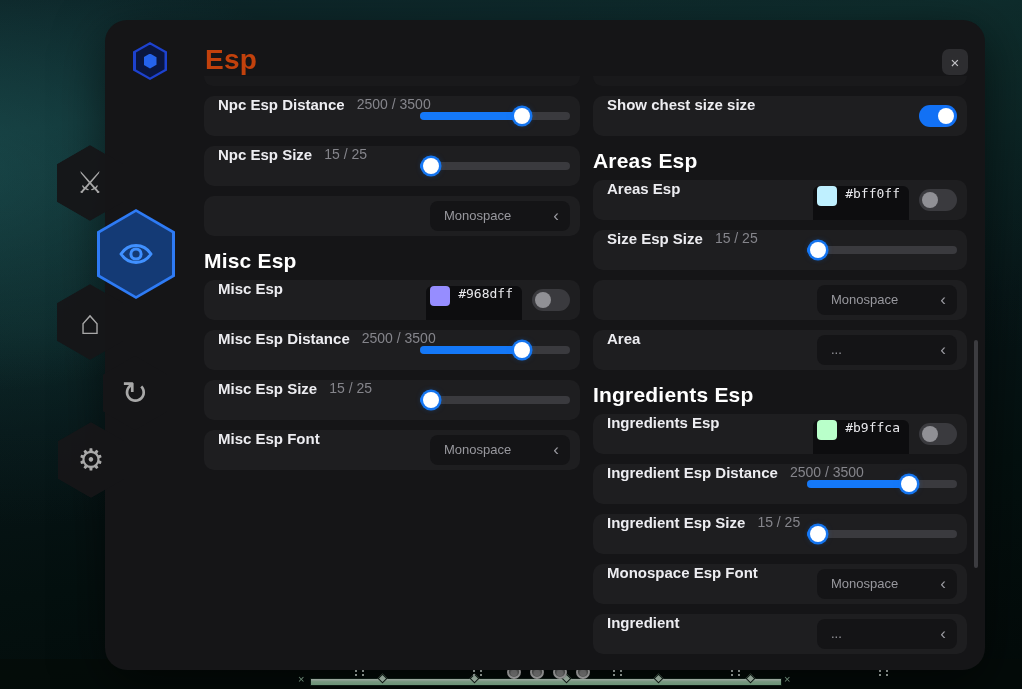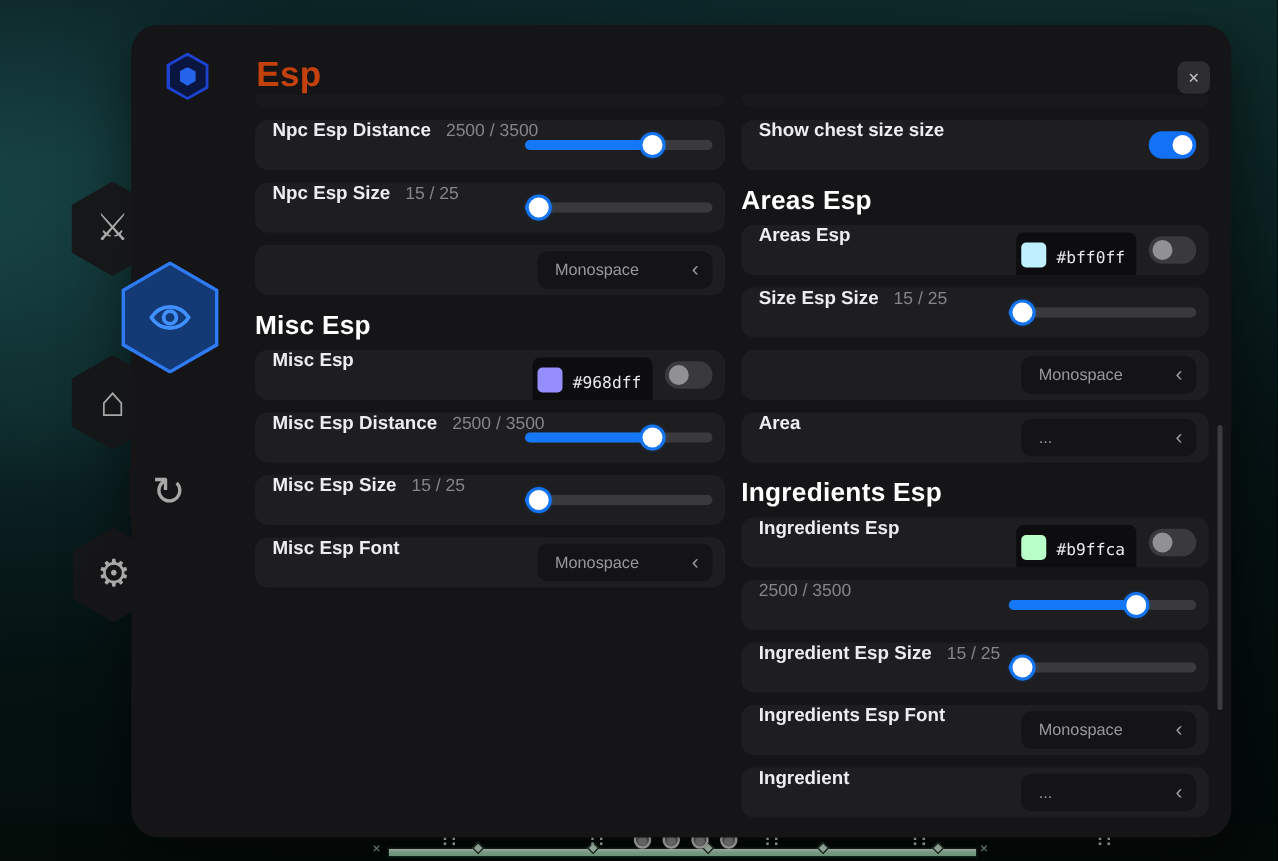--- a/index.html
+++ b/index.html
@@ -71,21 +71,21 @@
   .select-chevron{position:absolute;right:11px;top:0;height:30px;line-height:29px;color:#9a9aa0;font-size:17px;}
 
   
   .toggle{position:absolute;right:10px;top:9px;width:38px;height:22px;border-radius:11px;background:#3a3a3e;z-index:2;cursor:pointer;}
   .toggle.on{background:#1271f5;}
   .knob{position:absolute;top:3px;width:16px;height:16px;border-radius:50%;background:#909095;left:3px;}
   .toggle.on .knob{left:19px;background:#fff;}
 
   
   .chip{position:absolute;right:58px;top:6px;height:28px;border-radius:6px;background:#0d0d0f;
-    display:flex;align-items:flex-end;gap:8px;padding:0 9px 16px 4px;z-index:2;cursor:pointer;}
+    display:flex;align-items:flex-start;gap:8px;padding:0 9px 16px 4px;z-index:2;cursor:pointer;}
   .swatch{width:20px;height:20px;border-radius:4px;}
   .chip-hex{color:#e8e8ec;font-size:13px;font-family:"DejaVu Sans Mono","Liberation Mono",monospace;}
 </style>
 </head>
 <body>
 
 <div class="game-bg"></div>
 <div class="ground-band"></div>
 
 <div class="hud">
@@ -275,40 +275,41 @@
         <div class="chip">
           <span class="swatch" style="background: rgb(185, 255, 202);"></span>
           <span class="chip-hex">#b9ffca</span>
         </div>
         <div class="toggle">
           <span class="knob"></span>
         </div>
       </div>
       <div class="row">
         <div class="label-wrap">
+          <span class="row-label">Ingredient Esp Distance</span>
           <span class="row-value">2500 / 3500</span>
         </div>
         <div class="slider">
           <div class="slider-fill" style="width: 68%;"></div>
           <div class="slider-thumb" style="left: calc(68% - 8px);"></div>
         </div>
       </div>
       <div class="row">
         <div class="label-wrap">
           <span class="row-label">Ingredient Esp Size</span>
           <span class="row-value">15 / 25</span>
         </div>
         <div class="slider">
           <div class="slider-fill" style="width: 7%;"></div>
           <div class="slider-thumb" style="left: calc(7% - 8px);"></div>
         </div>
       </div>
       <div class="row">
         <div class="label-wrap">
-          <span class="row-label">Ingredients Esp Font</span>
+          <span class="row-label">Monospace Esp Font</span>
         </div>
         <div class="select">
           <span class="select-value">Monospace</span>
           <span class="select-chevron">‹</span>
         </div>
       </div>
       <div class="row">
         <div class="label-wrap">
           <span class="row-label">Ingredient</span>
         </div>

